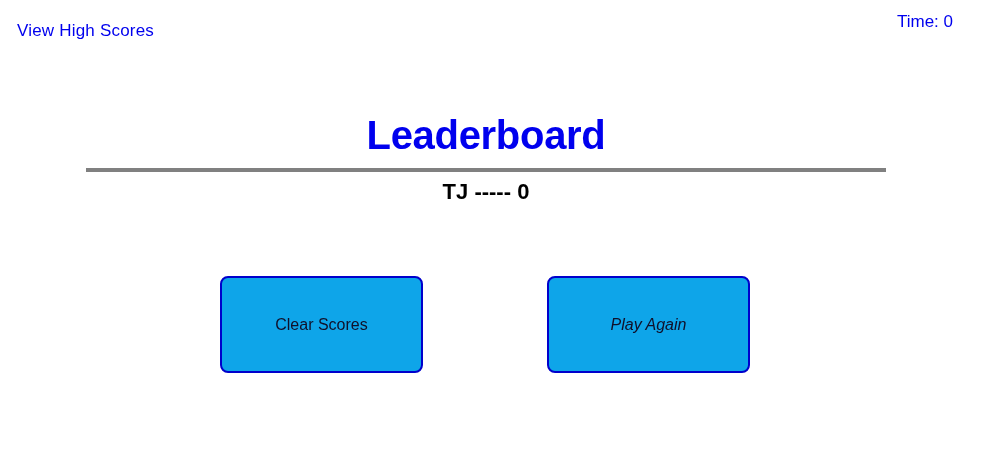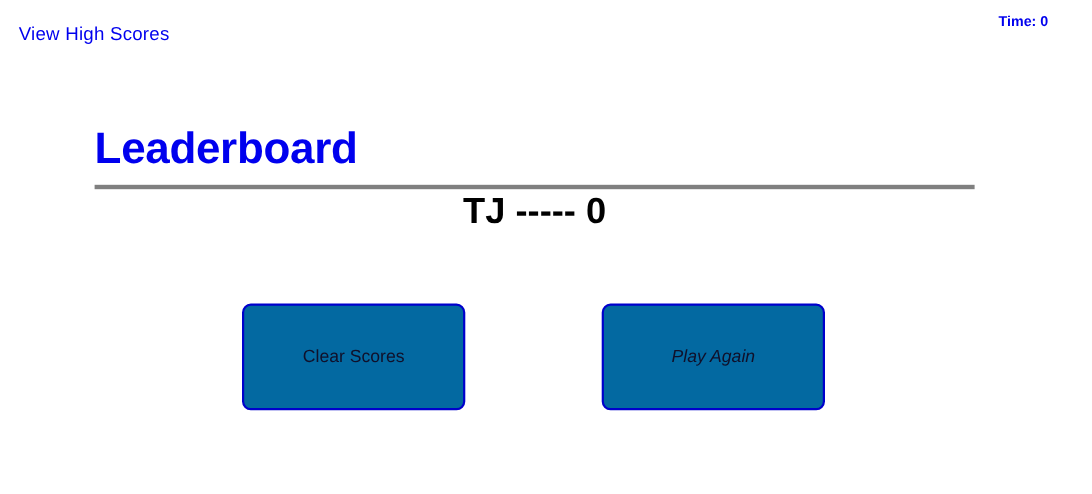--- a/index.html
+++ b/index.html
@@ -34,36 +34,36 @@
     color: #0000ee;
     text-decoration: none;
     letter-spacing: 0.2px;
     white-space: nowrap;
     cursor: pointer;
   }
   #timer {
     position: absolute;
     right: 40px;
     top: 12px;
-    font-size: 13px;
-    font-weight: bold;
+    font-size: 17px;
+    font-weight: normal;
     color: #0000ee;
     white-space: nowrap;
   }
 
   
   #main {
     position: absolute;
     left: 86px;
     top: 110px;
     width: 800px;
   }
   #page-title {
     margin: 0;
-    text-align: left;
+    text-align: center;
     font-size: 40px;
     font-weight: bold;
     color: #0000ee;
     line-height: 50px;
     letter-spacing: -0.3px;
   }
   #title-rule {
     margin: 8px 0 0 0;
     height: 4px;
     background: #808080;
@@ -72,42 +72,42 @@
   }
 
   
   #score-list {
     margin: 0;
     padding: 0;
     list-style: none;
     text-align: center;
   }
   .score-row {
-    font-size: 33px;
+    font-size: 22px;
     font-weight: bold;
     color: #000000;
     line-height: 40px;
     white-space: pre;
   }
 
   
   #button-row {
     position: absolute;
     left: 0;
     top: 276px;
     width: 993px;
     height: 97px;
   }
   .game-button {
     position: absolute;
     top: 0;
     width: 203px;
     height: 97px;
     box-sizing: border-box;
-    background: #0369a1;
+    background: #0ea5e9;
     border: 2px solid #0000cc;
     border-radius: 8px;
     font-family: "Liberation Sans", sans-serif;
     font-size: 16px;
     font-weight: normal;
     color: #10102a;
     text-align: center;
     line-height: 93px;
     padding: 0;
     cursor: pointer;

